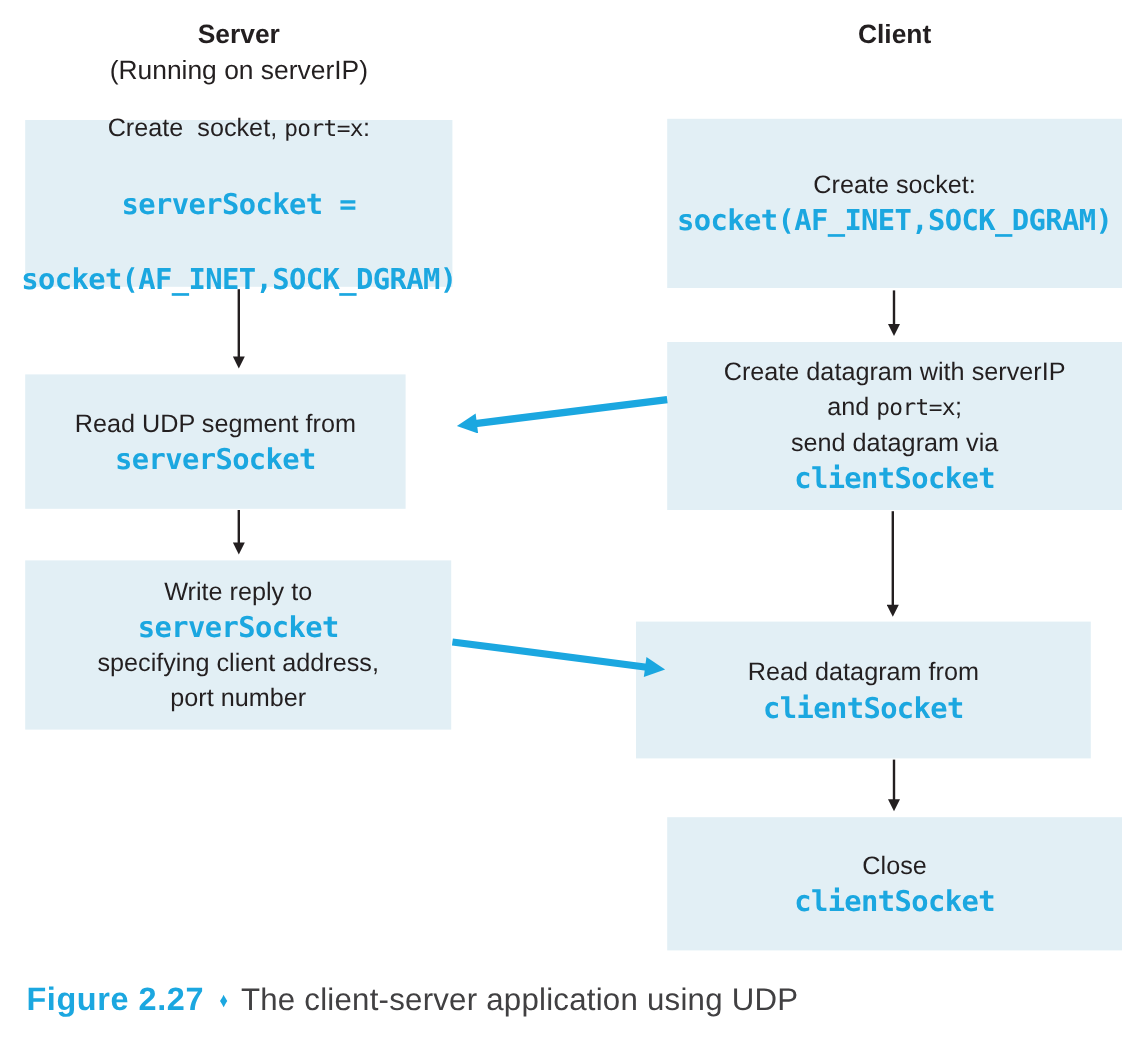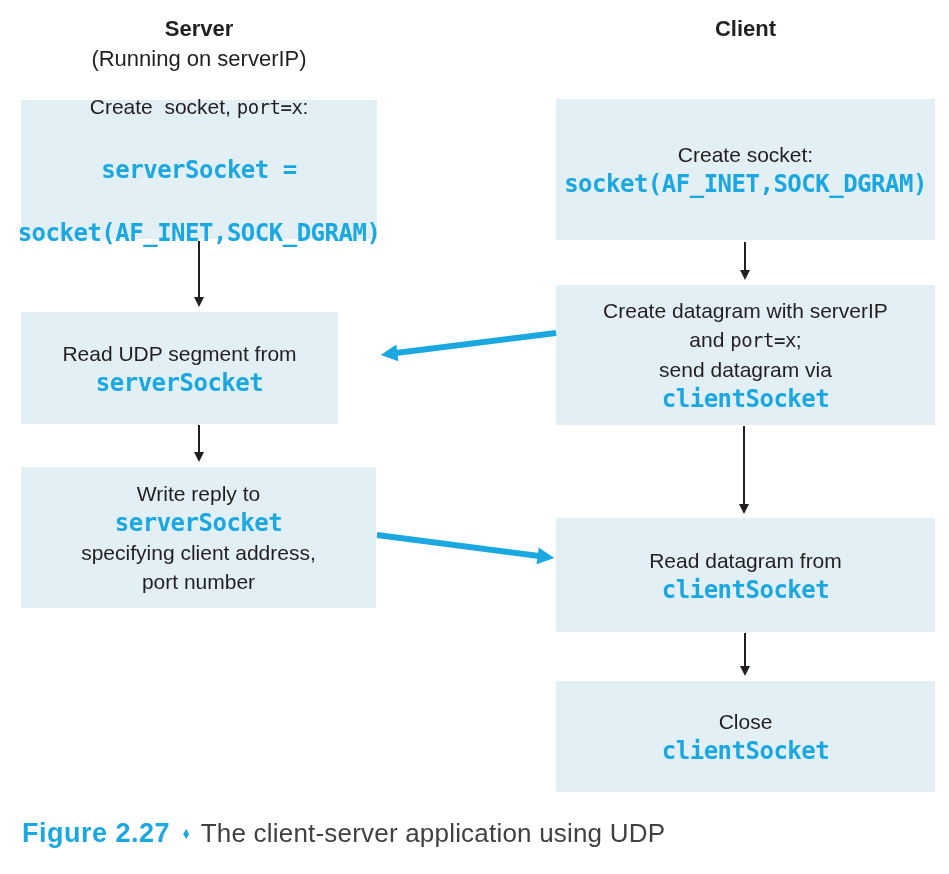--- a/index.html
+++ b/index.html
@@ -128,21 +128,21 @@
     <div class="code">socket(AF_INET,SOCK_DGRAM)</div>
   </div>
 
   <div class="fbox" style="left:556px; top:285px; width:379px; height:140px;">
     <div class="ln">Create datagram with serverIP</div>
     <div class="ln"><span>and </span><span class="mono-inline">port=x</span><span>;</span></div>
     <div class="ln">send datagram via</div>
     <div class="code">clientSocket</div>
   </div>
 
-  <div class="fbox" style="left:556px; top:518px; width:379px; height:114px;">
+  <div class="fbox" style="left:530px; top:518px; width:379px; height:114px;">
     <div class="ln">Read datagram from</div>
     <div class="code">clientSocket</div>
   </div>
 
   <div class="fbox" style="left:556px; top:681px; width:379px; height:111px;">
     <div class="ln">Close</div>
     <div class="code">clientSocket</div>
   </div>
 
   <svg id="arrow-layer" viewBox="0 0 949 874" xmlns="http://www.w3.org/2000/svg">

